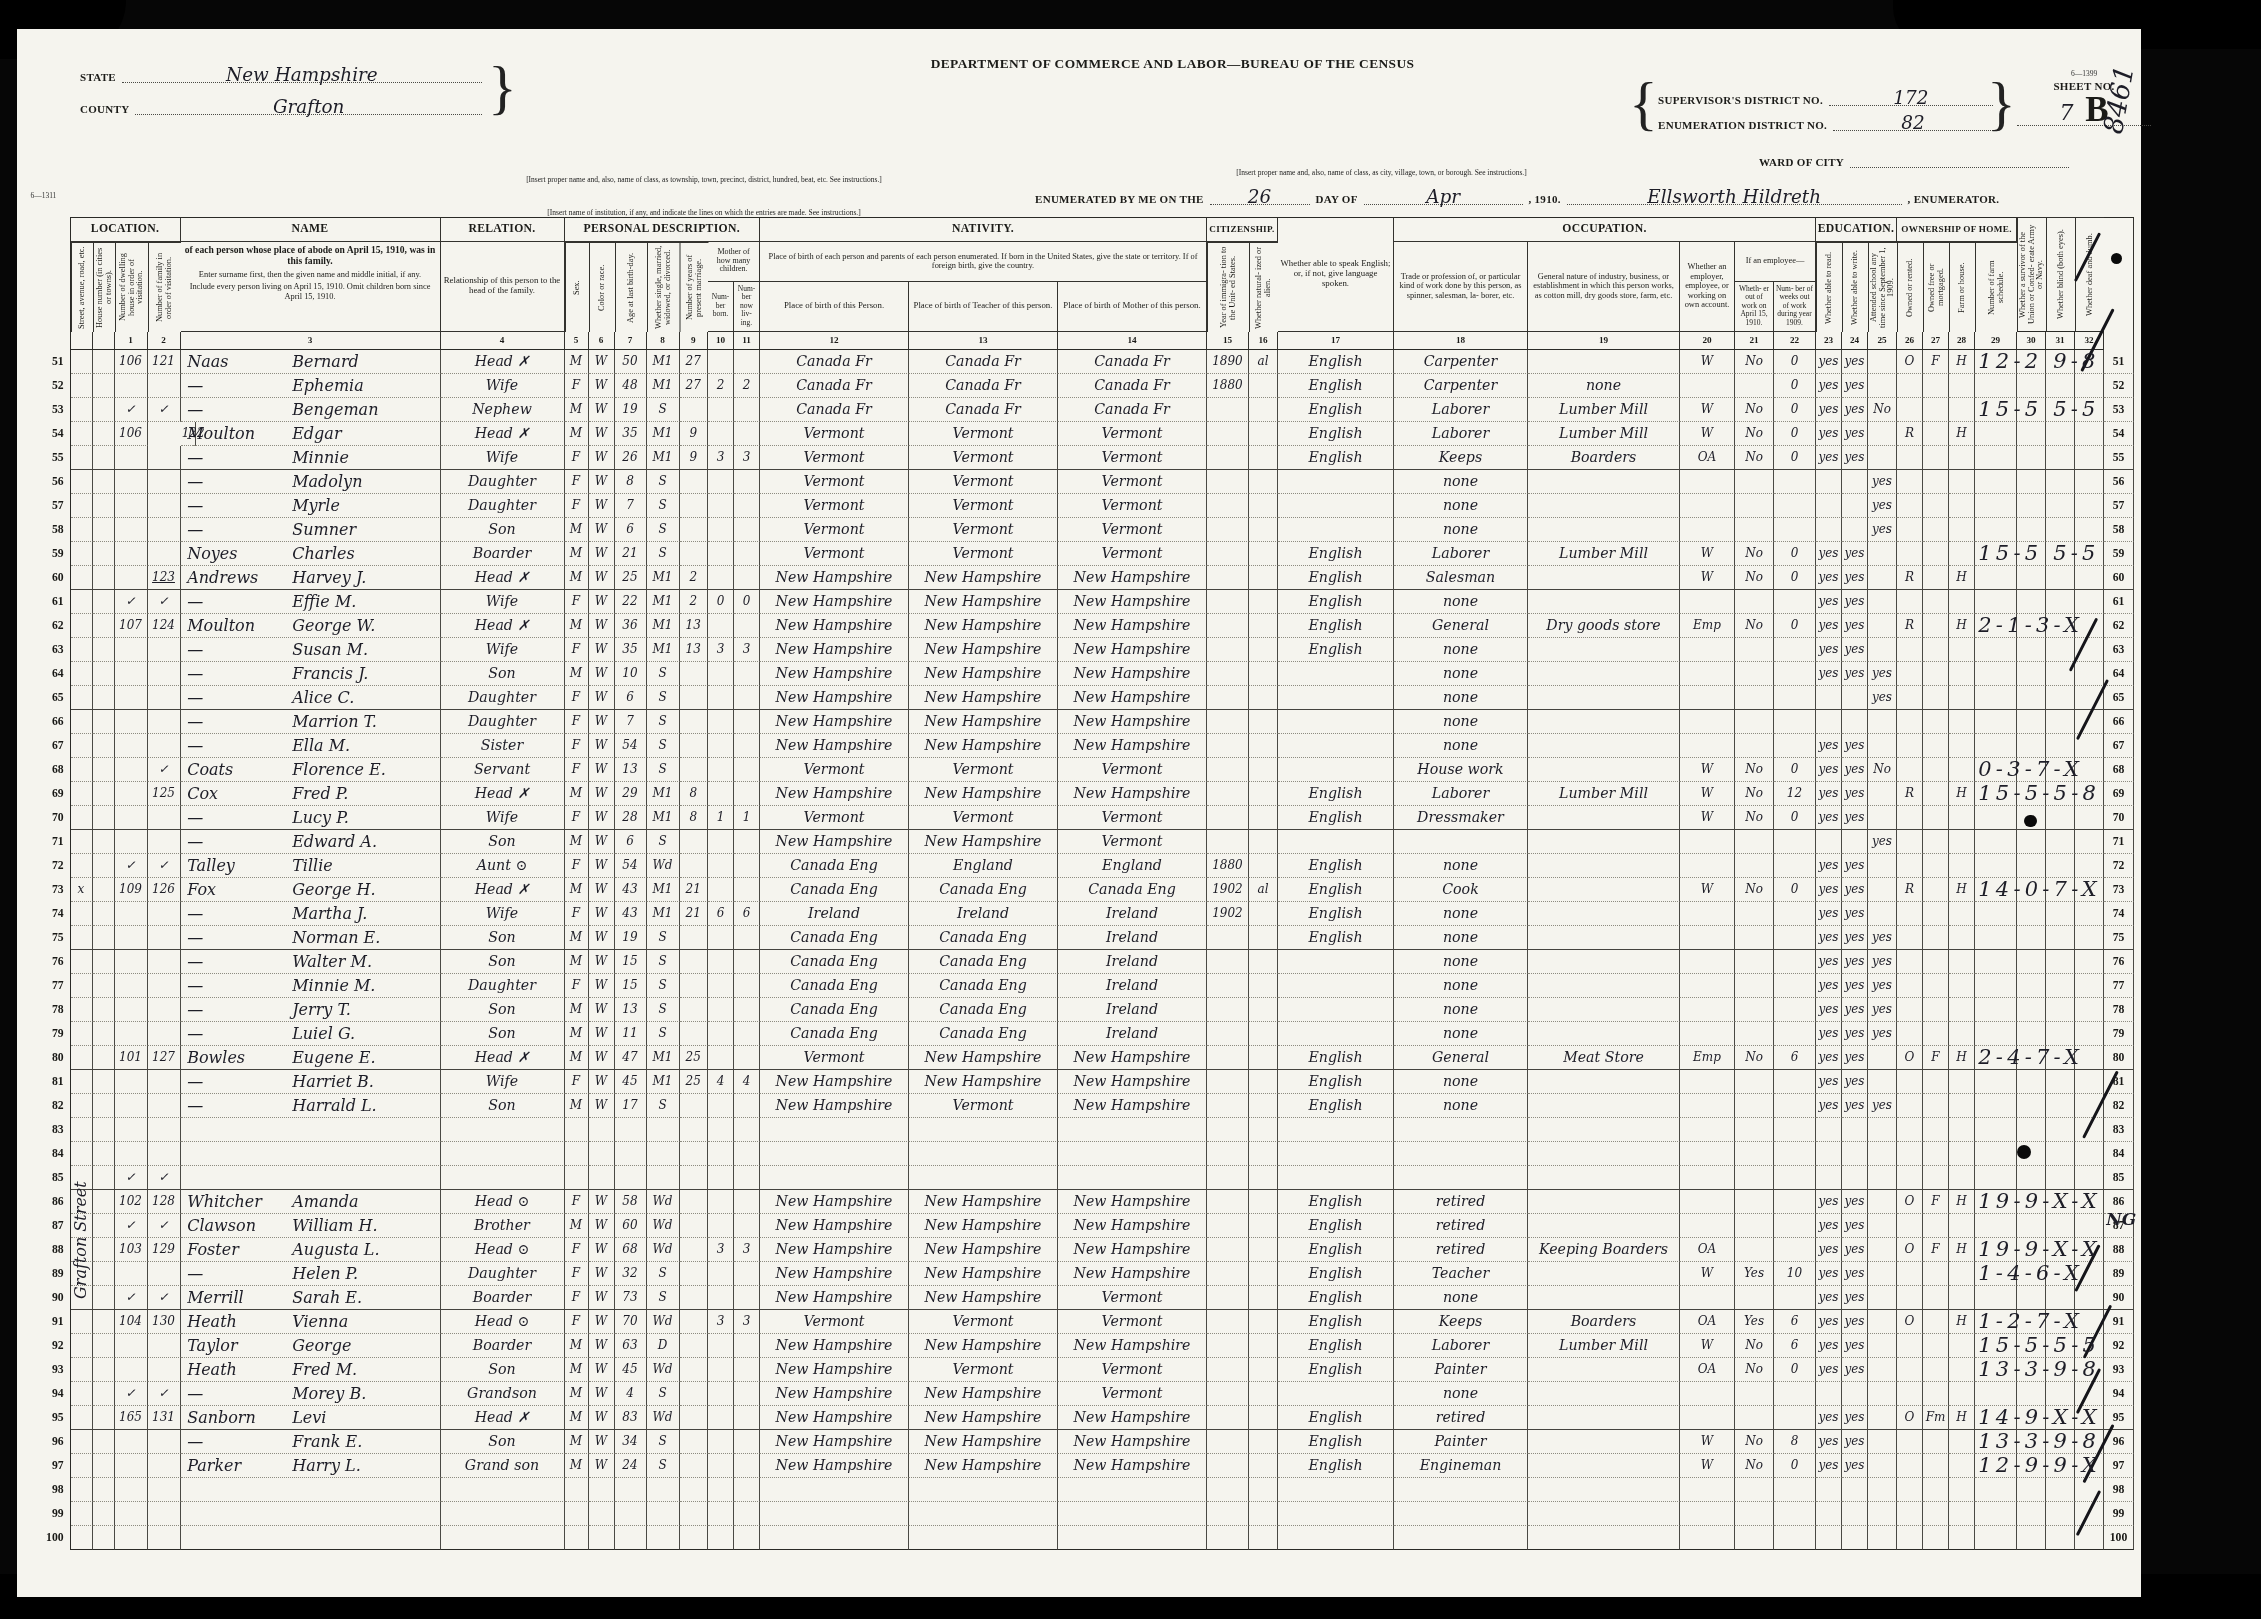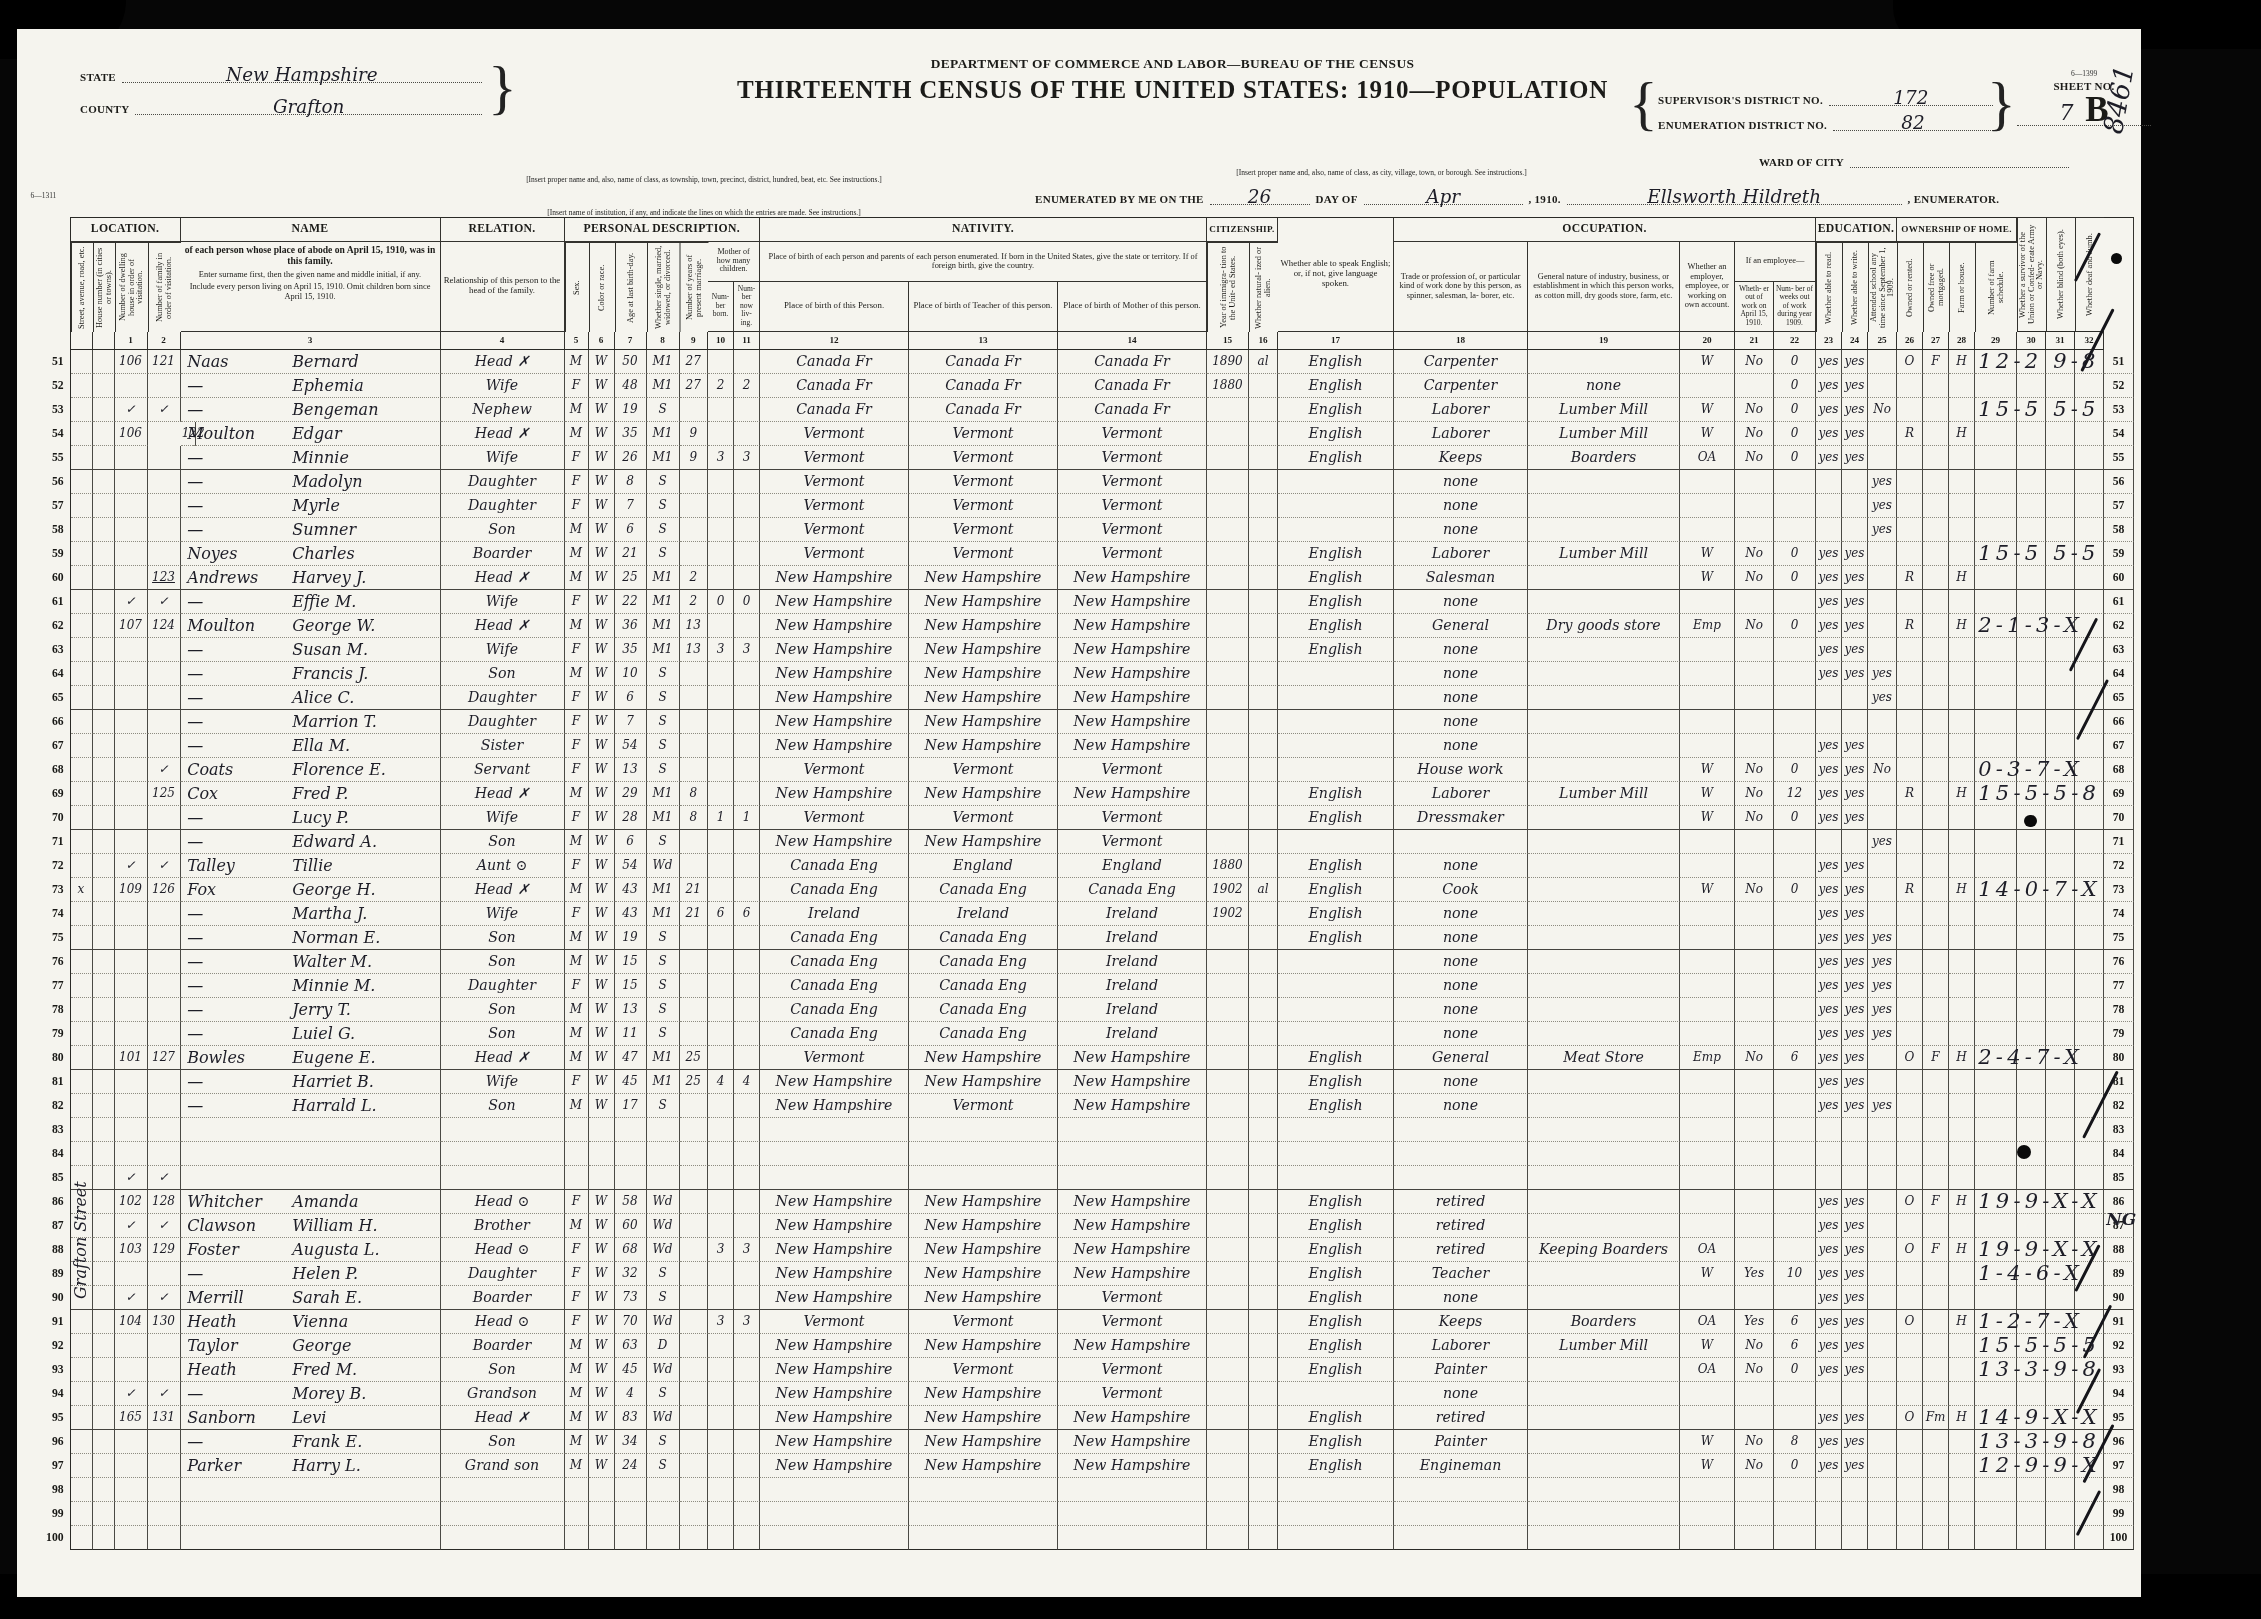--- a/index.html
+++ b/index.html
@@ -86,21 +86,20 @@
             <span class="hw fv">Grafton</span>
           </span>
       </div>
       <span class="brace" style="left:471px;top:28.5px;">}</span>
 
       <div class="note" style="left:394px;top:146px;width:586px;">[Insert proper name and, also, name of class, as township, town, precinct, district, hundred, beat, etc.  See instructions.]</div>
 
       <div class="note" style="left:419px;top:179px;width:536px;">[Insert name of institution, if any, and indicate the lines on which the entries are made.  See instructions.]</div>
 
       <div class="dept" style="left:720px;top:27px;width:871px;">DEPARTMENT OF COMMERCE AND LABOR—BUREAU OF THE CENSUS</div>
-      <div class="big-title" style="left:586px;top:47px;width:1139px;">THIRTEENTH CENSUS OF THE UNITED STATES: 1910—POPULATION</div>
 
       <div class="note" style="left:1080px;top:139px;width:569px;">[Insert proper name and, also, name of class, as city, village, town, or borough.  See instructions.]</div>
 
       <div class="formline" style="left:1742px;top:117px;width:310px;">
         <span class="plbl">Ward of city</span>
         <span class="fill">
             <span class="hw fv"></span>
           </span>
       </div>
 

